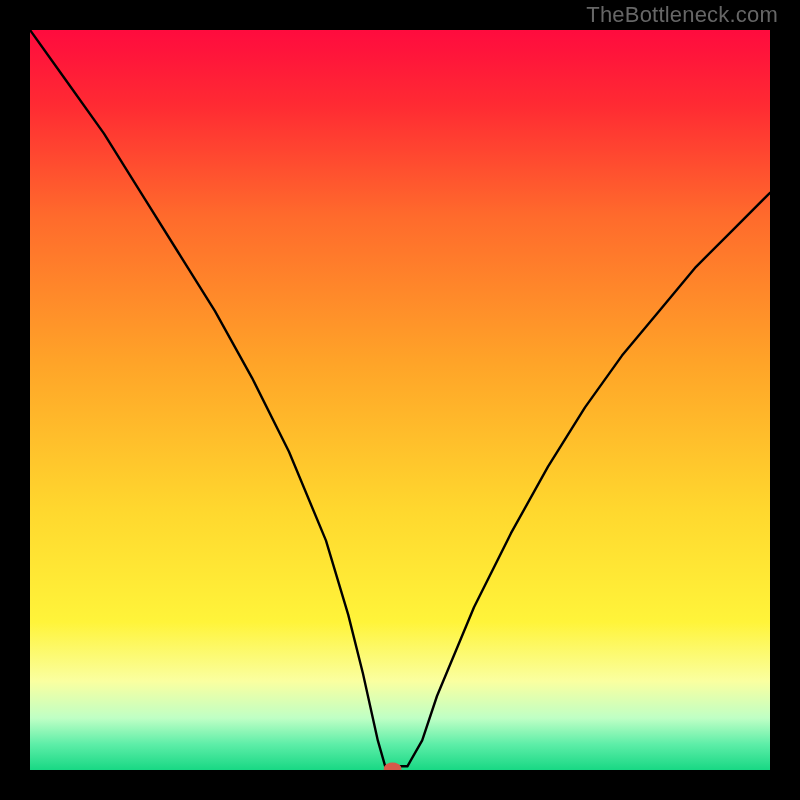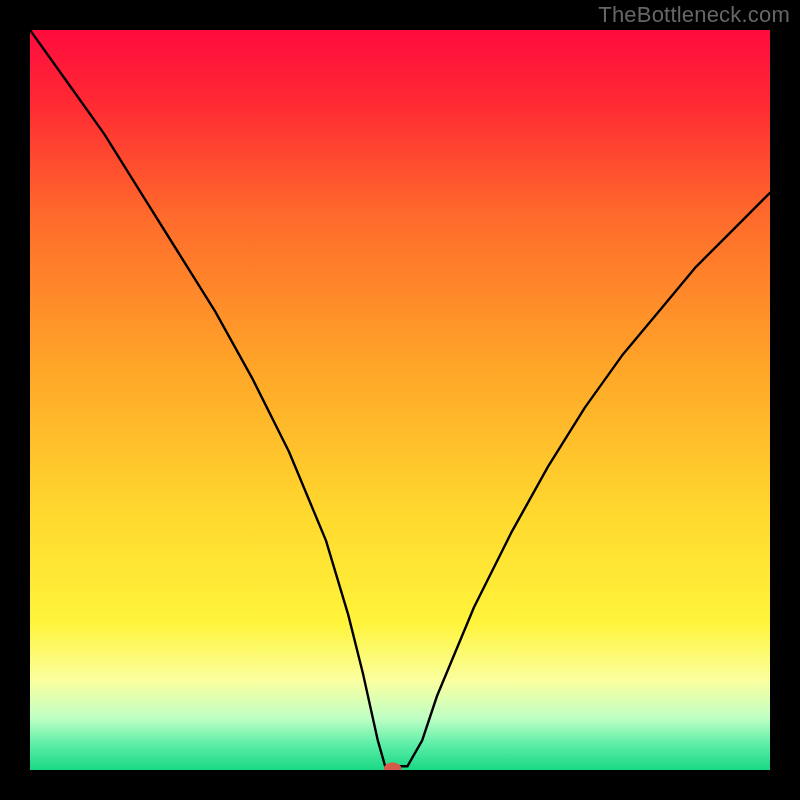--- a/index.html
+++ b/index.html
@@ -13,21 +13,21 @@
   }
   .outer {
     position: relative;
     width: 800px;
     height: 800px;
     background: #000;
   }
   .watermark {
     position: absolute;
     top: 2px;
-    right: 10px;
+    right: 22px;
     color: #666;
     font-size: 22px;
     letter-spacing: 0.2px;
     z-index: 20;
   }
   .plot {
     position: absolute;
     box-sizing: border-box;
   }
   svg {

